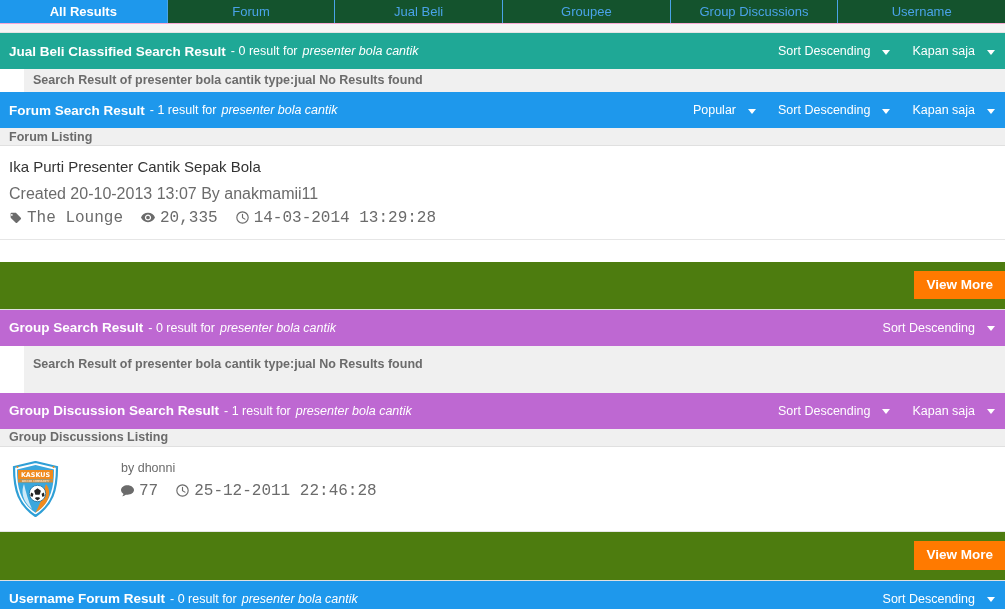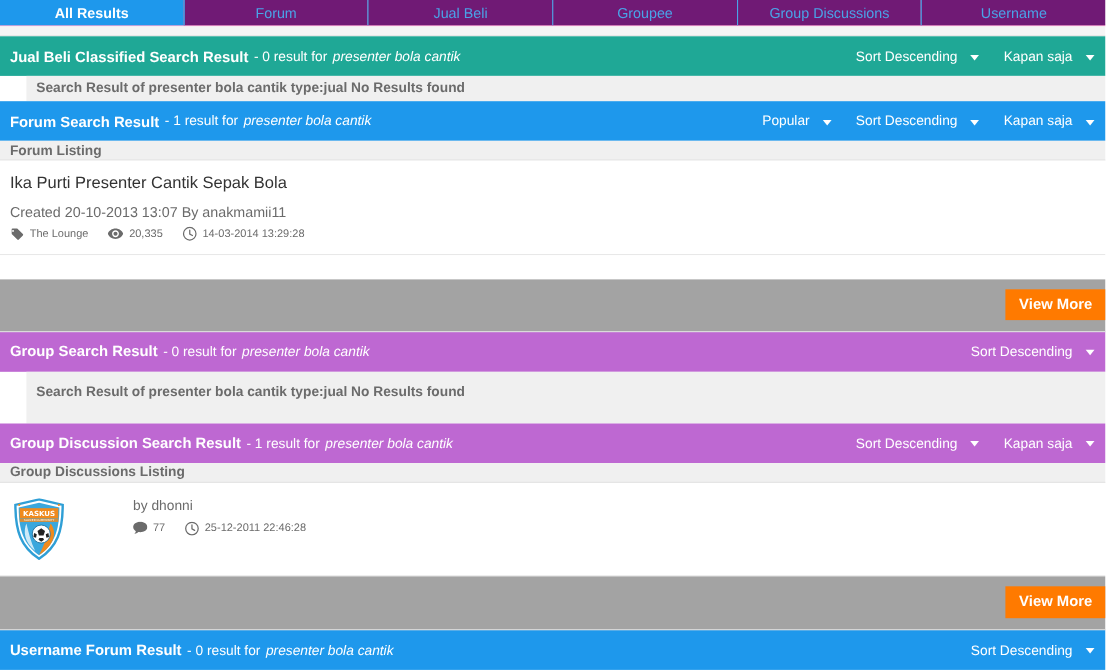--- a/index.html
+++ b/index.html
@@ -20,21 +20,21 @@
     border-bottom: 2px solid #f9a8d4;
     align-items: center;
   }
   .tab {
     flex: 1 1 0;
     display: flex;
     align-items: center;
     justify-content: center;
     font-size: 13px;
     color: #4aa3e8;
-    background: #701a75;
+    background: #14532d;
     border-left: 1px solid #4aa3e8;
     border-top: 1px solid #4aa3e8;
     height: 24px;
     line-height: 1;
     white-space: nowrap;
     cursor: pointer;
   }
   .tab:first-child { border-left: none; }
   .tab.active {
     background: #1E98EC;
@@ -122,42 +122,43 @@
     border-bottom: 1px solid #e6e6e6;
   }
   .result-title {
     font-size: 15px;
     color: #333333;
     margin-bottom: 9px;
     line-height: 1.1;
     cursor: pointer;
   }
   .result-meta {
-    font-size: 13px;
+    font-size: 16px;
     color: #6b6b6b;
     margin-bottom: 6px;
   }
   .result-stats {
     display: flex;
     align-items: center;
-    font-size: 10px;
+    font-size: 16px;
     color: #6b6b6b;
     gap: 5px;
+    font-family: Liberation Mono, monospace;
   }
   .stat {
     display: inline-flex;
     align-items: center;
     gap: 5px;
     margin-right: 13px;
   }
   .stat svg { display: block; }
 
   
   .more-strip {
-    background: #a3a3a3;
+    background: #4d7c0f;
     height: 48px;
     display: flex;
     align-items: center;
     justify-content: flex-end;
     padding-right: 0px;
     border-bottom: 1px solid #e0e0e0;
   }
   .view-more {
     background: #FF7A00;
     color: #ffffff;

